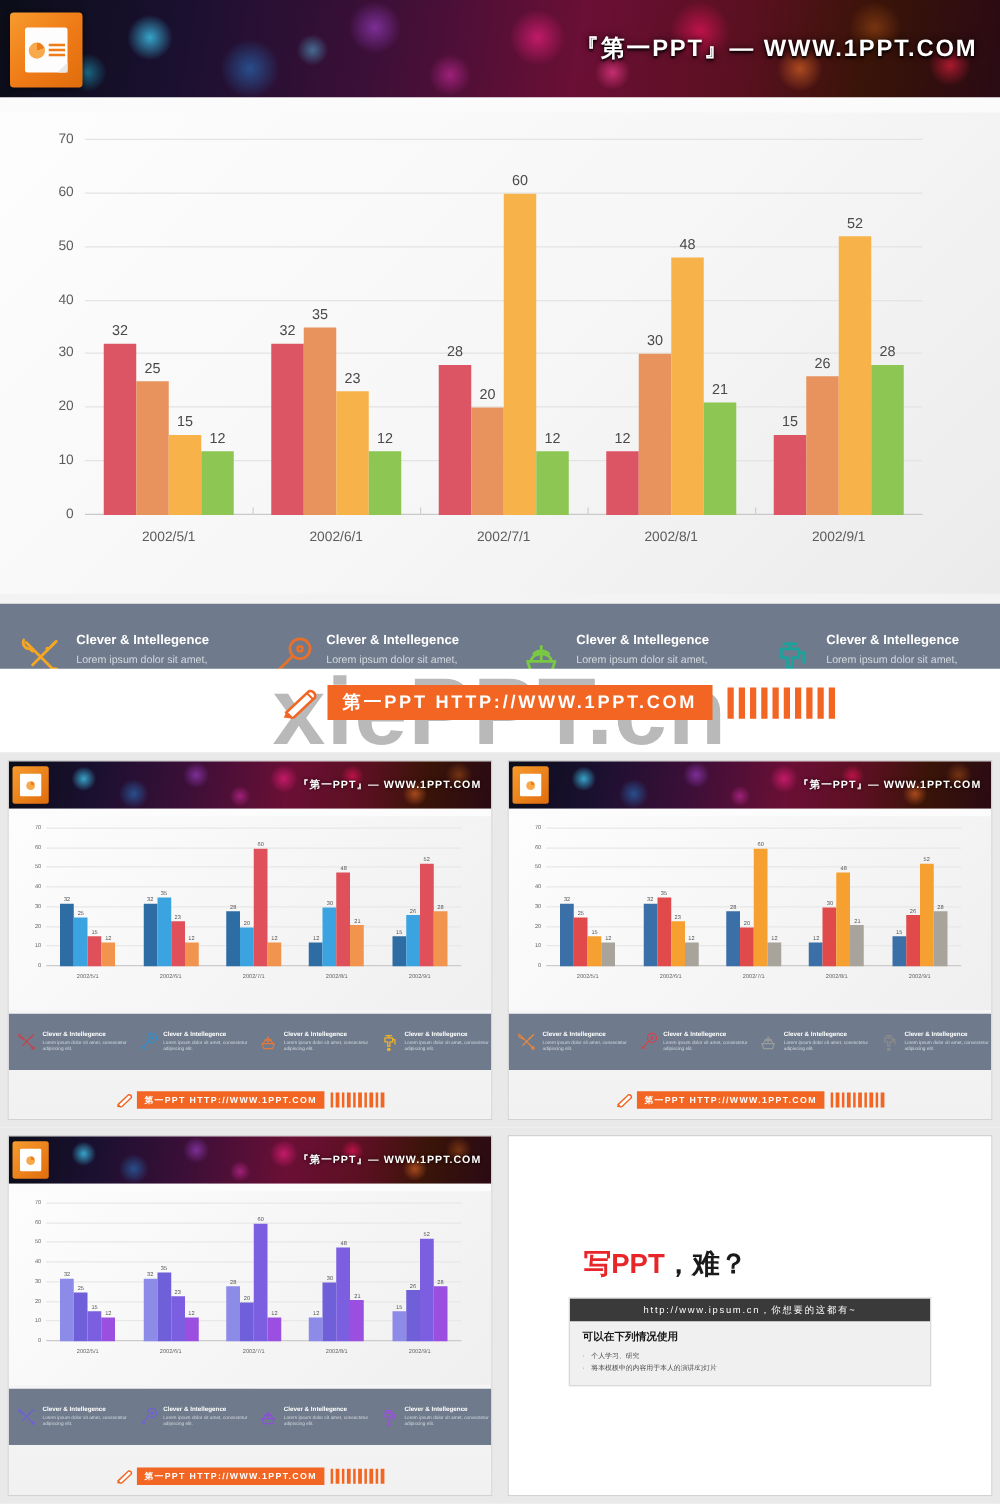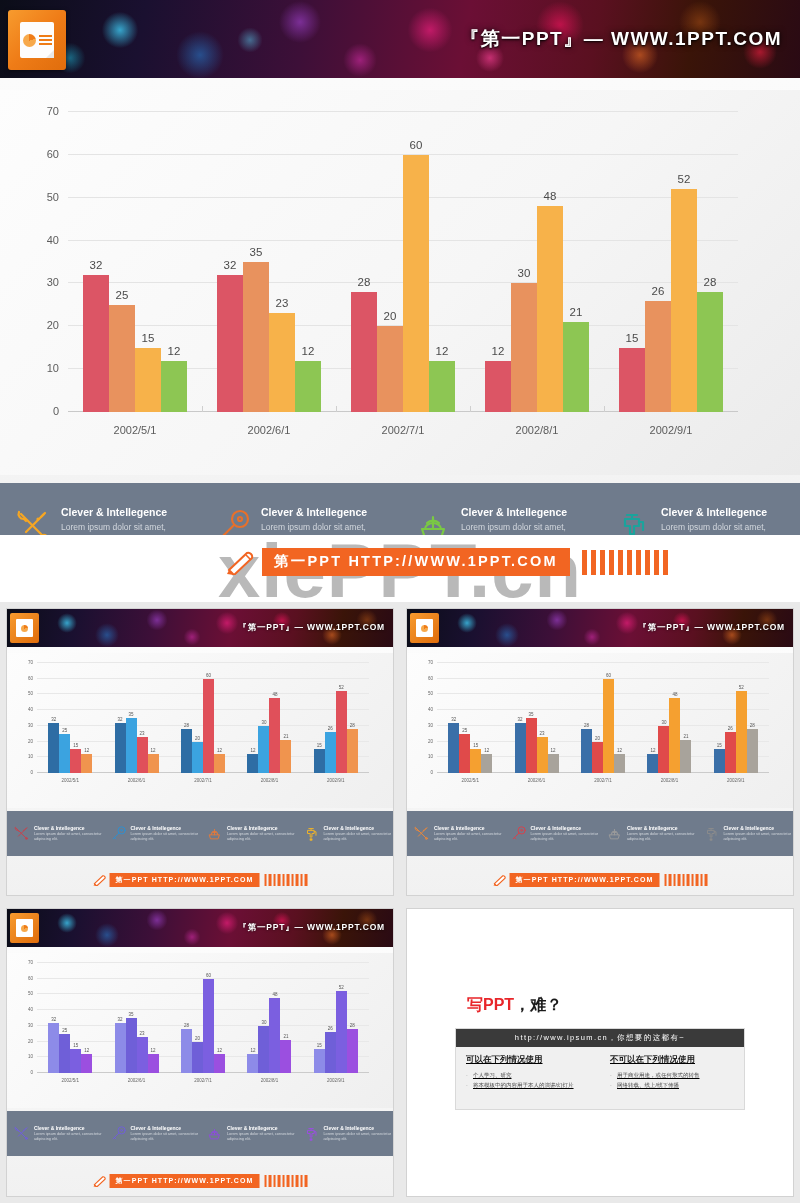--- a/index.html
+++ b/index.html
@@ -154,30 +154,30 @@
   .t-pencil { width: 14px; height: 12px; flex: 0 0 14px; }
   .t-banner .label { background: #f26522; color: #fff; font-size: 7px;
     letter-spacing: 1.1px; font-weight: 700; padding: 2px 6px; white-space: nowrap; }
   .t-bars-deco { display: flex; gap: 2px; margin-left: 2px; }
   .t-bars-deco i { display: block; width: 2.5px; height: 12px; background: #f26522; }
 
   
   .promo { position: relative; width: 100%; height: 100%; background: #ffffff;
     border: 1px solid #d2d2d2; overflow: hidden; display: flex; flex-direction: column;
     align-items: center; justify-content: center; }
-  .promo-l1 { font-size: 16px; font-weight: 700; color: #1a1a1a; align-self: flex-start;
+  .promo-l1 { font-size: 22px; font-weight: 700; color: #1a1a1a; align-self: flex-start;
     margin-left: 60px; margin-bottom: 12px; }
   .promo-l1 .red { color: #e8262a; }
   .promo-l2 { font-size: 21px; font-weight: 700; color: #1a1a1a; align-self: flex-start;
     margin-left: 92px; margin-bottom: 26px; }
   .promo-l2 .green { color: #17a64a; }
   .promo-box { width: 290px; border: 1px solid #d9d9d9; background: #f0f0f0; }
   .promo-box-head { background: #3a3a3a; color: #ffffff; font-size: 7.5px;
     letter-spacing: 1.4px; text-align: center; padding: 4px 0; }
-  .promo-cols { display: flex; padding: 7px 0 19px; text-decoration: underline; }
+  .promo-cols { display: flex; padding: 7px 0 8px; }
   .promo-col { flex: 1; padding: 0 10px; }
   .promo-col h5 { font-size: 8.5px; font-weight: 700; color: #1a1a1a; margin-bottom: 4px; }
   .promo-col li { list-style: none; font-size: 5.5px; color: #4a4a4a; line-height: 1.9;
     padding-left: 7px; position: relative; }
   .promo-col li::before { content: "·"; position: absolute; left: 0; color: #777; }
 </style>
 </head>
 <body>
 
 <div class="main-slide">
@@ -1134,24 +1134,17 @@
       <div class="promo-box">
         <div class="promo-box-head">http://www.ipsum.cn，你想要的这都有~</div>
         <div class="promo-cols">
           <div class="promo-col">
             <h5>可以在下列情况使用</h5>
             <ul id="allowed-list">
                 <li>个人学习、研究</li>
                 <li>将本模板中的内容用于本人的演讲/幻灯片</li>
               </ul>
           </div>
-          <div class="promo-col">
-            <h5>不可以在下列情况使用</h5>
-            <ul id="forbidden-list">
-                <li>用于商业用途，或任何形式的转售</li>
-                <li>网络转载、线上/线下传播</li>
-              </ul>
-          </div>
         </div>
       </div>
     </div>
   </div>
 </div>
 
 </body></html>

